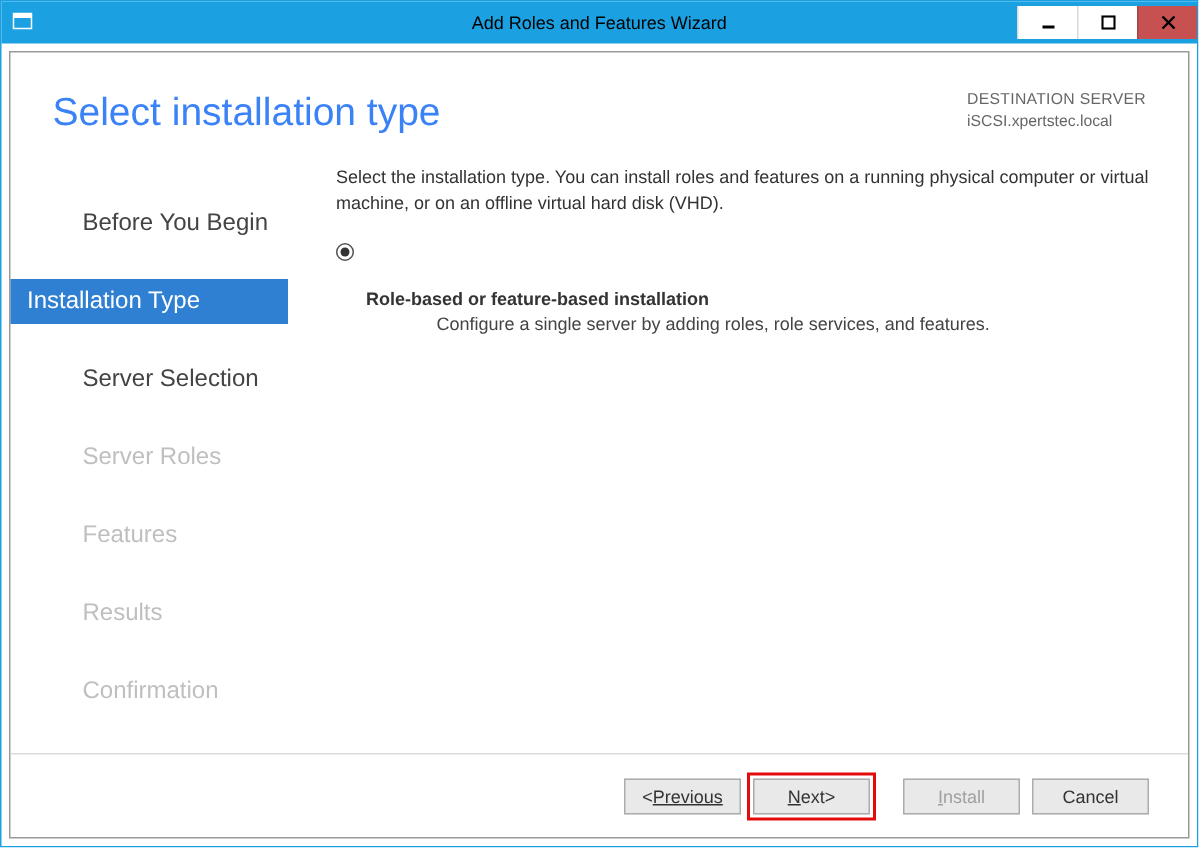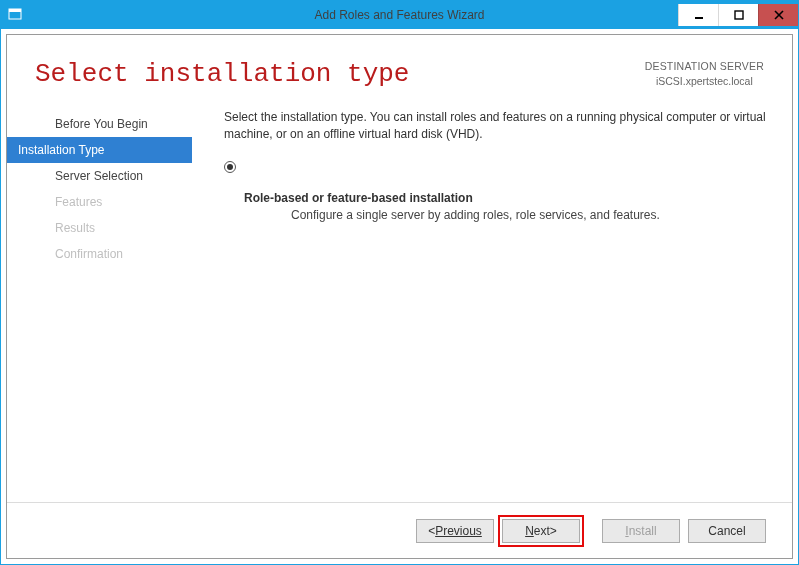--- a/index.html
+++ b/index.html
@@ -30,21 +30,21 @@
   .titlebar-icon {
     width: 16px; height: 16px;
     margin-left: 6px;
     color: #fff;
   }
   .titlebar-title {
     position: absolute;
     left: 50%;
     transform: translateX(-50%);
     font-size: 12px;
-    color: #404040;
+    color: #000000;
   }
   .window-controls {
     margin-left: auto;
     display: flex;
     height: 22px;
   }
   .win-btn {
     width: 40px;
     height: 22px;
     display: flex;
@@ -58,46 +58,46 @@
   }
   .win-btn.close { background: #c75050; color:#000;}
   .win-btn.min, .win-btn.max { background:#fff; }
   .header-row {
     display: flex;
     padding: 24px 28px 8px 28px;
     align-items: flex-start;
     justify-content: space-between;
   }
   .page-title {
-    color: #b91c1c;
+    color: #3b82f6;
     font-size: 26px;
     font-weight: 300;
-    font-family: Liberation Mono, monospace;
   }
   .dest {
-    text-align: center;
+    text-align: left;
     font-size: 10.5px;
     color: #666;
     line-height: 1.4;
   }
   .dest-label { letter-spacing: 0.2px; }
   .main-row {
     display: flex;
     flex: 1;
     padding: 8px 0 0 0;
   }
   .sidebar {
     width: 185px;
     padding-top: 6px;
   }
   .sidebar-item {
-    font-size: 12px;
+    font-size: 16px;
     padding: 6px 0 6px 48px;
     color: #444;
     cursor: pointer;
+    margin-top: 22px;
   }
   .sidebar-item.active {
     background: #2f80d2;
     color: #fff;
     padding-left: 11px;
   }
   .sidebar-item.disabled {
     color: #bfbfbf;
     cursor: default;
   }
@@ -216,20 +216,21 @@
         <div class="dest-label">DESTINATION SERVER</div>
         <div>iSCSI.xpertstec.local</div>
       </div>
     </div>
 
     <div class="main-row">
       <div class="sidebar">
         <div class="sidebar-item">Before You Begin</div>
         <div class="sidebar-item active">Installation Type</div>
         <div class="sidebar-item">Server Selection</div>
+        <div class="sidebar-item disabled">Server Roles</div>
         <div class="sidebar-item disabled">Features</div>
         <div class="sidebar-item disabled">Results</div>
         <div class="sidebar-item disabled">Confirmation</div>
       </div>
 
       <div class="main">
         <div class="intro">Select the installation type. You can install roles and features on a running physical computer or virtual machine, or on an offline virtual hard disk (VHD).</div>
 
         <div class="option">
           <div class="radio selected"></div>

